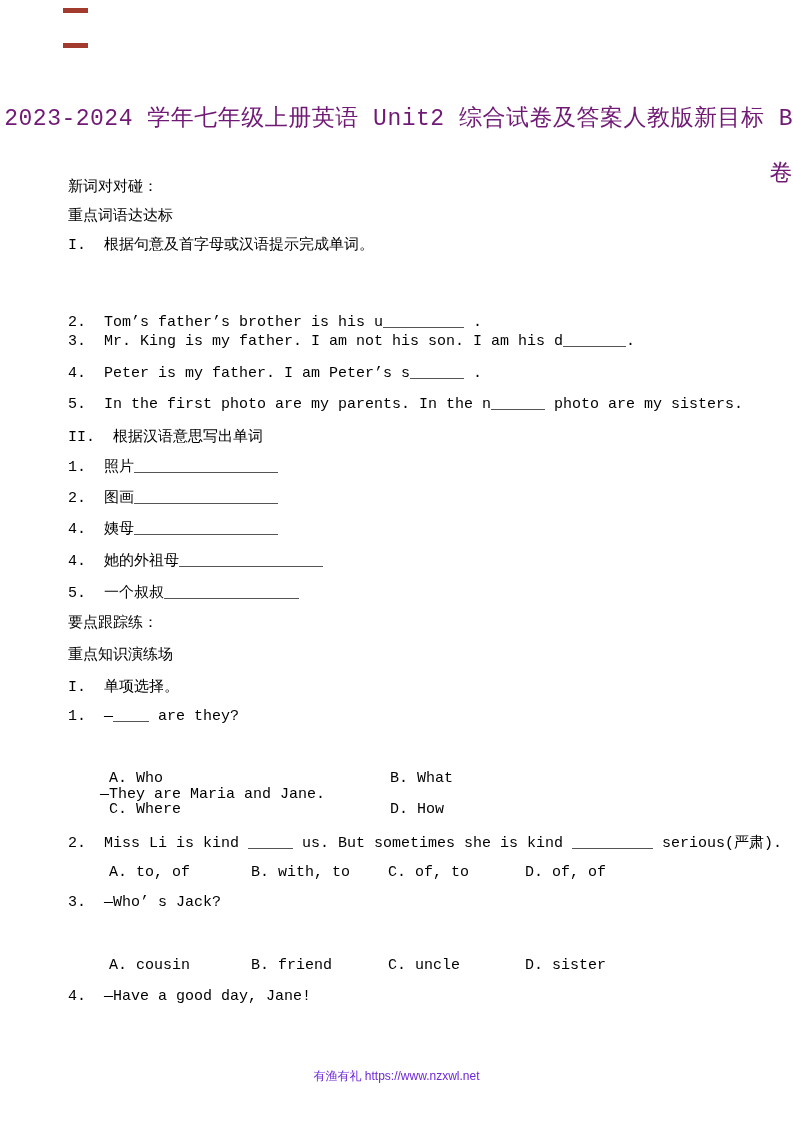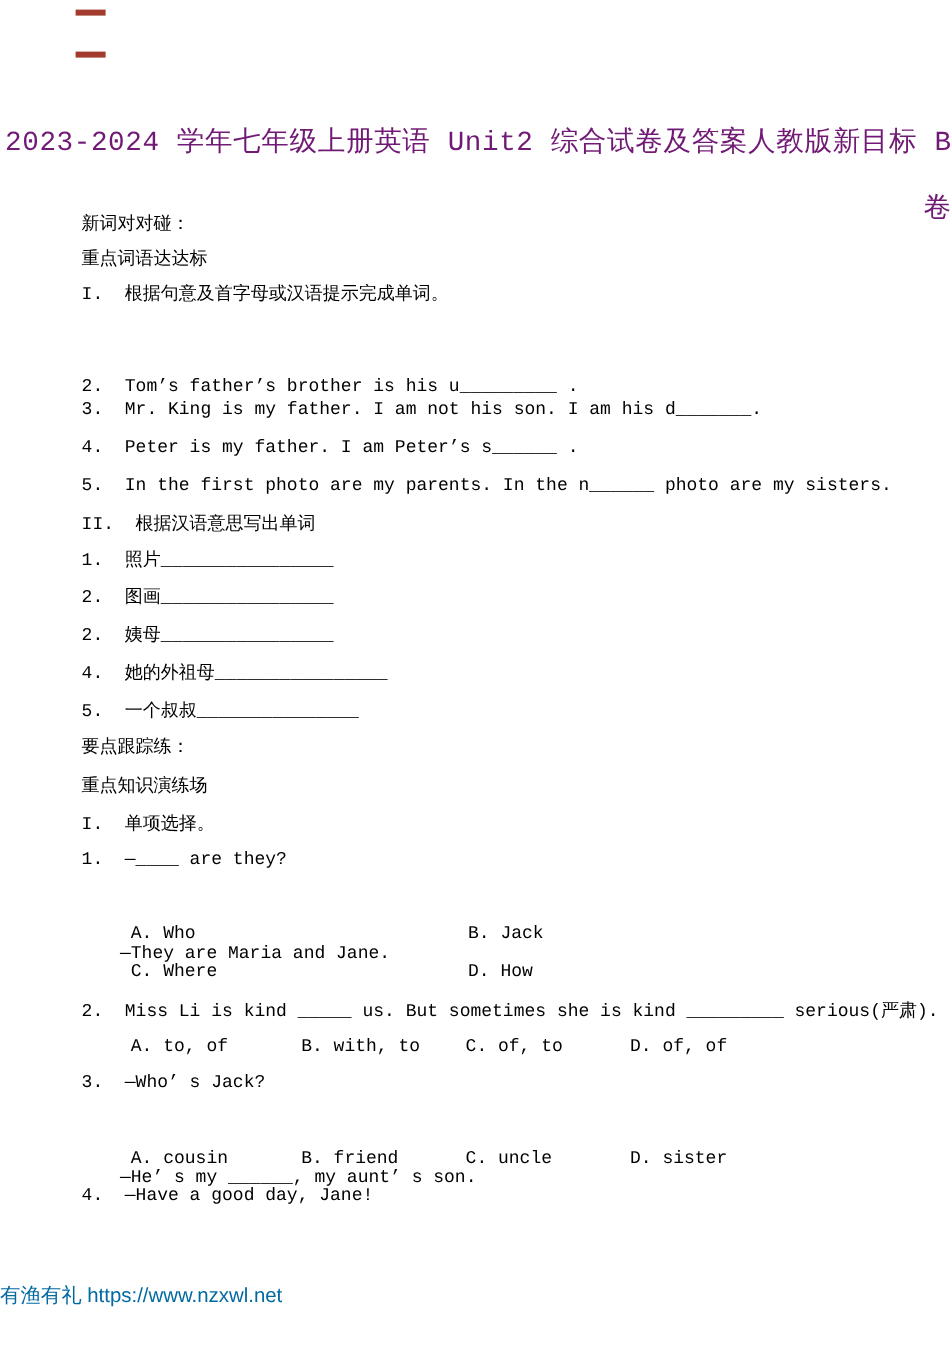--- a/index.html
+++ b/index.html
@@ -54,23 +54,24 @@
   .opt.c0 { left: 0; }
   .opt.c1 { left: 142px; }
   .opt.c2 { left: 279px; }
   .opt.c3 { left: 416px; }
   .opt.half { left: 281px; }
   .footer {
     position: absolute;
     top: 1068px;
     left: 0;
     width: 100%;
+    text-align: center;
     font-family: "Liberation Sans", "DejaVu Sans", sans-serif;
-    font-size: 17px;
-    color: #0369a1;
+    font-size: 12px;
+    color: #6d28d9;
     text-decoration: none;
   }
 </style>
 </head>
 <body>
 
 <div class="page">
 
   <div class="red-mark m1"></div>
   <div class="red-mark m2"></div>
@@ -83,50 +84,49 @@
 
   <div class="line" style="top:235px">I.  根据句意及首字母或汉语提示完成单词。</div>
   <div class="line" style="top:314px">2.  Tom’s father’s brother is his u_________ .</div>
   <div class="line" style="top:333px">3.  Mr. King is my father. I am not his son. I am his d_______.</div>
   <div class="line" style="top:365px">4.  Peter is my father. I am Peter’s s______ .</div>
   <div class="line" style="top:396px">5.  In the first photo are my parents. In the n______ photo are my sisters.</div>
 
   <div class="line" style="top:427px">II.  根据汉语意思写出单词</div>
   <div class="line" style="top:457px">1.  照片________________</div>
   <div class="line" style="top:488px">2.  图画________________</div>
-  <div class="line" style="top:519px">2.  姨母________________</div>
+  <div class="line" style="top:519px">4.  姨母________________</div>
   <div class="line" style="top:551px">4.  她的外祖母________________</div>
   <div class="line" style="top:583px">5.  一个叔叔_______________</div>
 
   <div class="line" style="top:613px">要点跟踪练：</div>
   <div class="line" style="top:645px">重点知识演练场</div>
 
   <div class="line" style="top:677px">I.  单项选择。</div>
 
   <div class="line" style="top:708px">1.  —____ are they?</div>
   <div class="line indent" style="top:738px">—They are Maria and Jane.</div>
   <div class="line" style="top:770px">
     <span class="opt c0">A. Who</span>
-    <span class="opt half">B. Jack</span>
+    <span class="opt half">B. What</span>
   </div>
   <div class="line" style="top:801px">
     <span class="opt c0">C. Where</span>
     <span class="opt half">D. How</span>
   </div>
 
   <div class="line" style="top:833px">2.  Miss Li is kind _____ us. But sometimes she is kind _________ serious(严肃).</div>
   <div class="line" style="top:864px">
     <span class="opt c0">A. to, of</span>
     <span class="opt c1">B. with, to</span>
     <span class="opt c2">C. of, to</span>
     <span class="opt c3">D. of, of</span>
   </div>
 
   <div class="line" style="top:894px">3.  —Who’ s Jack?</div>
-  <div class="line indent" style="top:925px">—He’ s my ______, my aunt’ s son.</div>
   <div class="line" style="top:957px">
     <span class="opt c0">A. cousin</span>
     <span class="opt c1">B. friend</span>
     <span class="opt c2">C. uncle</span>
     <span class="opt c3">D. sister</span>
   </div>
 
   <div class="line" style="top:988px">4.  —Have a good day, Jane!</div>
 
   <a class="footer" href="#">有渔有礼 https://www.nzxwl.net</a>

